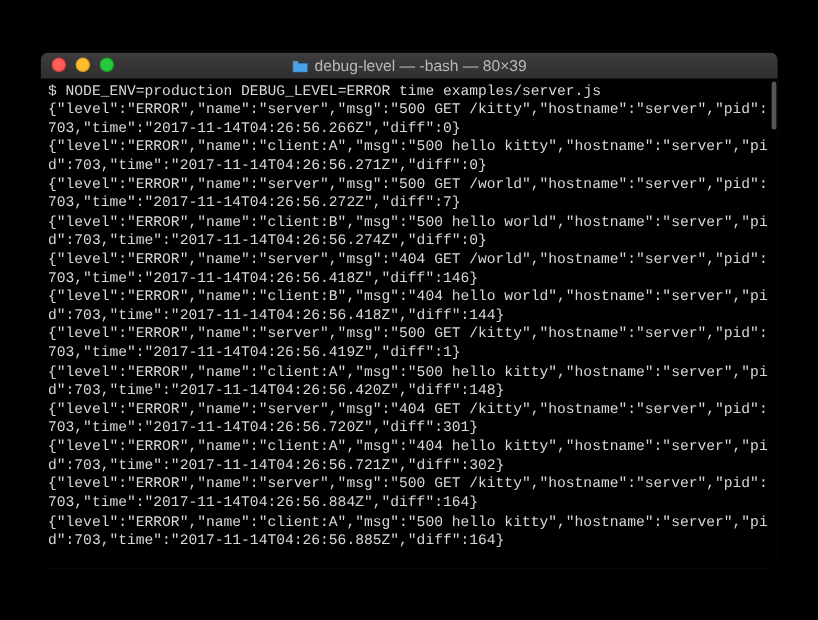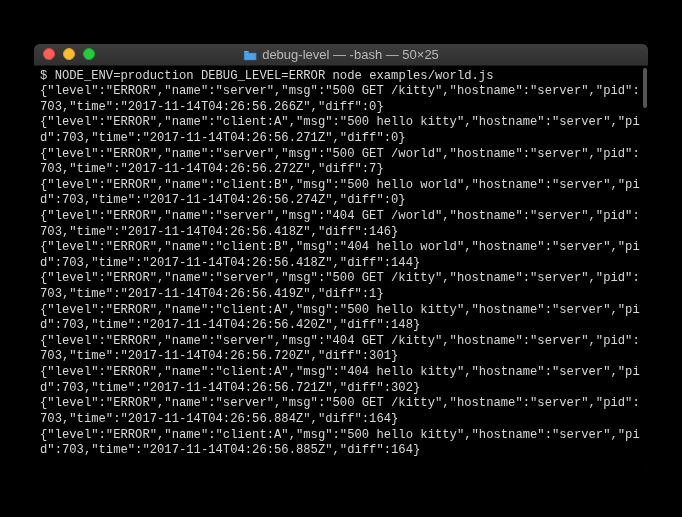--- a/index.html
+++ b/index.html
@@ -93,24 +93,24 @@
       <div class="light yellow"></div>
       <div class="light green"></div>
     </div>
     <div class="title">
       <span class="folder-icon">
         <svg viewBox="0 0 14 11" width="14" height="11">
           <path d="M1 2 L5 2 L6 3 L13 3 L13 10 L1 10 Z" fill="#4aa3e8" stroke="#2d7bc4" stroke-width="0.5"></path>
           <path d="M1 1 L5 1 L6 2 L1 2 Z" fill="#6bb5ef"></path>
         </svg>
       </span>
-      <span>debug-level — -bash — 50×25</span>
+      <span>debug-level — -bash — 80×39</span>
     </div>
   </div>
-  <div class="terminal"><span class="scroll-track"></span><span class="prompt-line"><span>$ </span><span>NODE_ENV=production DEBUG_LEVEL=ERROR node examples/world.js</span></span>
+  <div class="terminal"><span class="scroll-track"></span><span class="prompt-line"><span>$ </span><span>NODE_ENV=production DEBUG_LEVEL=ERROR time examples/server.js</span></span>
 <span id="log-output">{"level":"ERROR","name":"server","msg":"500 GET /kitty","hostname":"server","pid":703,"time":"2017-11-14T04:26:56.266Z","diff":0}
 {"level":"ERROR","name":"client:A","msg":"500 hello kitty","hostname":"server","pid":703,"time":"2017-11-14T04:26:56.271Z","diff":0}
 {"level":"ERROR","name":"server","msg":"500 GET /world","hostname":"server","pid":703,"time":"2017-11-14T04:26:56.272Z","diff":7}
 {"level":"ERROR","name":"client:B","msg":"500 hello world","hostname":"server","pid":703,"time":"2017-11-14T04:26:56.274Z","diff":0}
 {"level":"ERROR","name":"server","msg":"404 GET /world","hostname":"server","pid":703,"time":"2017-11-14T04:26:56.418Z","diff":146}
 {"level":"ERROR","name":"client:B","msg":"404 hello world","hostname":"server","pid":703,"time":"2017-11-14T04:26:56.418Z","diff":144}
 {"level":"ERROR","name":"server","msg":"500 GET /kitty","hostname":"server","pid":703,"time":"2017-11-14T04:26:56.419Z","diff":1}
 {"level":"ERROR","name":"client:A","msg":"500 hello kitty","hostname":"server","pid":703,"time":"2017-11-14T04:26:56.420Z","diff":148}
 {"level":"ERROR","name":"server","msg":"404 GET /kitty","hostname":"server","pid":703,"time":"2017-11-14T04:26:56.720Z","diff":301}
 {"level":"ERROR","name":"client:A","msg":"404 hello kitty","hostname":"server","pid":703,"time":"2017-11-14T04:26:56.721Z","diff":302}

